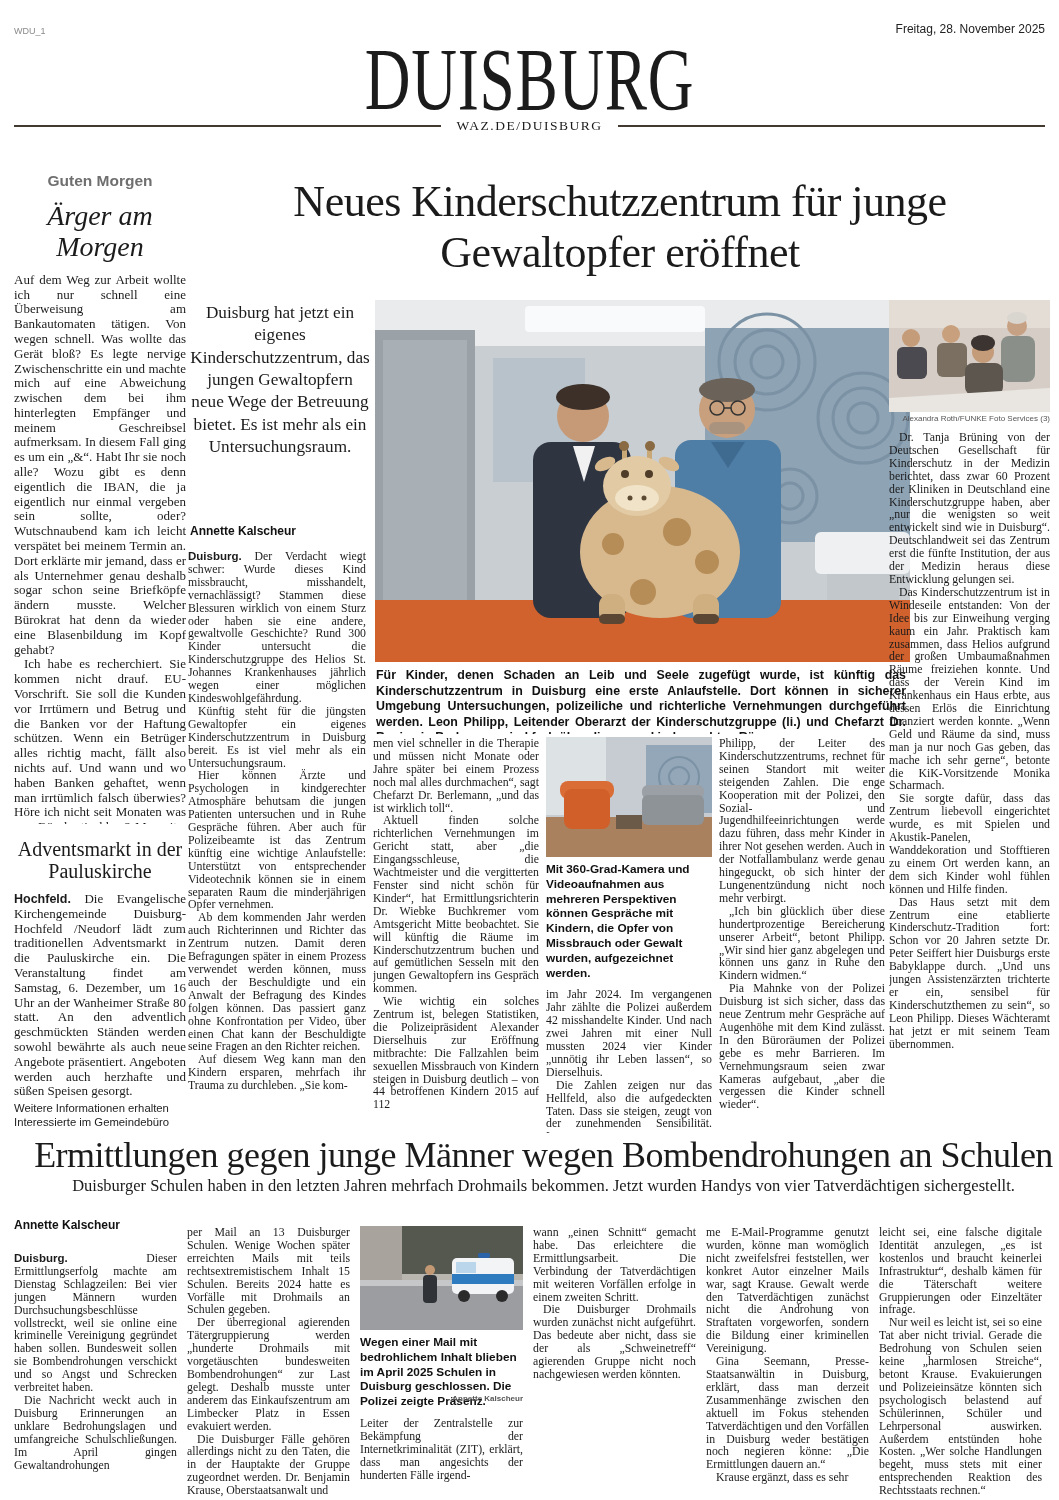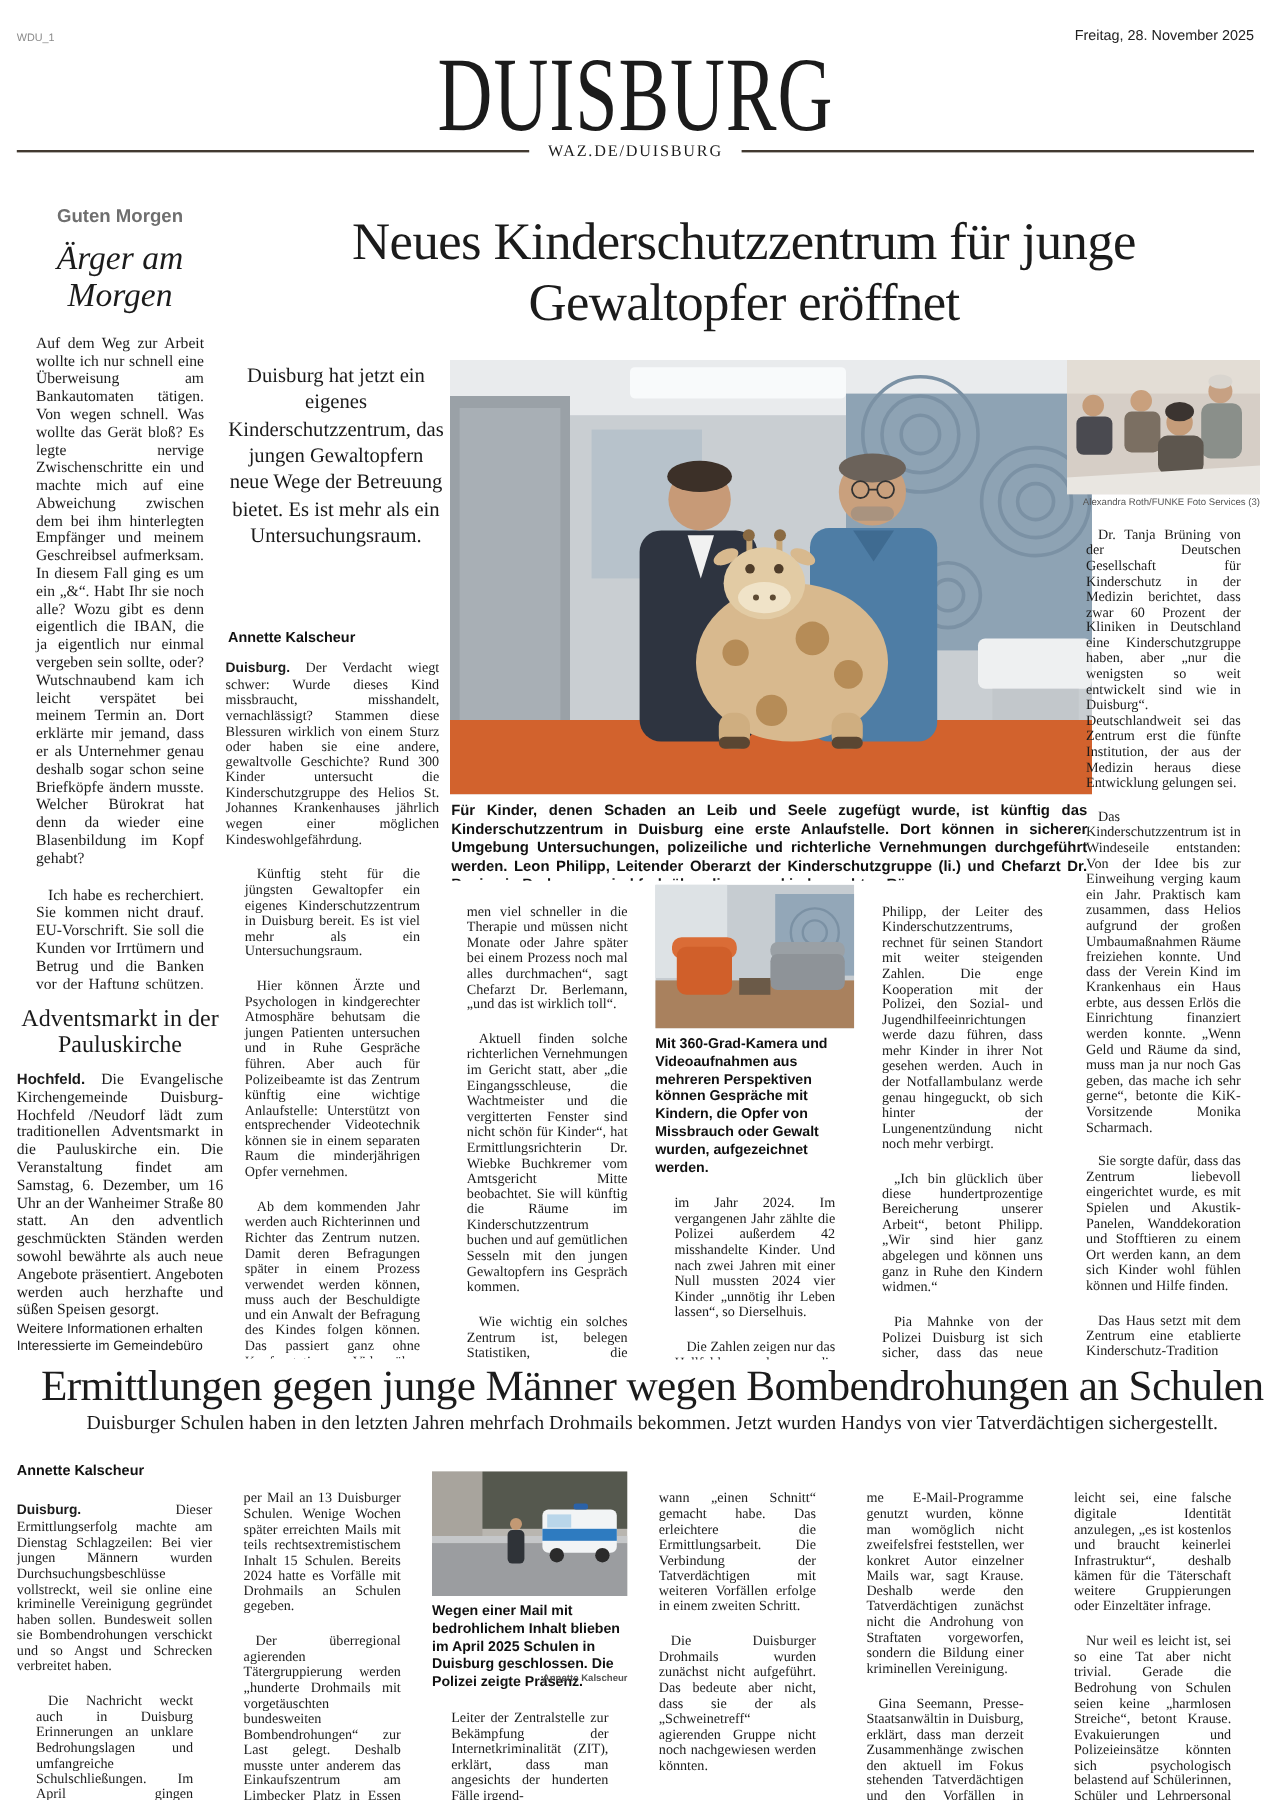--- a/index.html
+++ b/index.html
@@ -12,21 +12,21 @@
   .issue-date{font-family:"Liberation Sans",sans-serif;font-size:12px;color:#222;}
   .masthead{width:100%;text-align:center;font-size:88px;line-height:1;font-weight:400;
             transform:scaleX(.72);transform-origin:center;letter-spacing:1px;}
   .waz-row{left:14px;right:14px;display:flex;align-items:center;}
   .waz-rule{flex:1;border-top:2px solid #423a31;}
   .waz-text{padding:0 16px;font-size:13.5px;letter-spacing:1.5px;white-space:nowrap;}
 
   
   .bodytext{font-size:11.8px;line-height:12.9px;text-align:justify;hyphens:auto;-webkit-hyphens:auto;}
   .bodytext p{margin:0;}
-  .paras p{text-indent:10px;margin:16px;}
+  .paras p{text-indent:10px;margin:0;}
   .paras.cont p:first-child{text-indent:0;}
   .leftbody{font-size:13px;line-height:14.8px;}
   .dateline{font-family:"Liberation Sans",sans-serif;font-weight:bold;font-size:11.5px;}
   .leftbody .dateline{font-size:12.5px;}
   .byline{font-family:"Liberation Sans",sans-serif;font-weight:bold;font-size:12px;color:#111;}
   .caption{font-family:"Liberation Sans",sans-serif;font-weight:bold;font-size:11.8px;line-height:14.8px;color:#111;}
   .caption-justify{text-align:justify;font-size:12.4px;line-height:15.5px;}
   .credit{font-family:"Liberation Sans",sans-serif;font-size:8px;color:#555;text-align:right;}
 
   .kicker{font-family:"Liberation Sans",sans-serif;font-weight:bold;font-size:15.5px;color:#6f6f6f;text-align:center;}
@@ -281,21 +281,21 @@
 
   <div class="abs bodytext" style="left:533px;top:1226px;width:163px;height:274px;overflow:hidden;">
     <div class="paras cont">
         <p>wann „einen Schnitt“ gemacht habe. Das erleichtere die Ermittlungsarbeit. Die Verbindung der Tatverdächtigen mit weiteren Vorfällen erfolge in einem zweiten Schritt.</p>
         <p>Die Duisburger Drohmails wurden zunächst nicht aufgeführt. Das bedeute aber nicht, dass sie der als „Schweinetreff“ agierenden Gruppe nicht noch nachgewiesen werden könnten.</p>
       </div>
   </div>
 
   <div class="abs bodytext" style="left:706px;top:1226px;width:163px;height:274px;overflow:hidden;">
     <div class="paras cont">
-        <p>me E-Mail-Programme genutzt wurden, könne man womöglich nicht zweifelsfrei feststellen, wer konkret Autor einzelner Mails war, sagt Krause. Deshalb werde den Tatverdächtigen zunächst nicht die Androhung von Straftaten vorgeworfen, sondern die Bildung einer kriminellen Vereinigung.</p>
+        <p>me E-Mail-Programme genutzt wurden, könne man womöglich nicht zweifelsfrei feststellen, wer konkret Autor einzelner Mails war, sagt Krause. Gewalt werde den Tatverdächtigen zunächst nicht die Androhung von Straftaten vorgeworfen, sondern die Bildung einer kriminellen Vereinigung.</p>
         <p>Gina Seemann, Presse-Staatsanwältin in Duisburg, erklärt, dass man derzeit Zusammenhänge zwischen den aktuell im Fokus stehenden Tatverdächtigen und den Vorfällen in Duisburg weder bestätigen noch negieren könne: „Die Ermittlungen dauern an.“</p>
         <p>Krause ergänzt, dass es sehr</p>
       </div>
   </div>
 
   <div class="abs bodytext" style="left:879px;top:1226px;width:163px;height:274px;overflow:hidden;">
     <div class="paras cont">
         <p>leicht sei, eine falsche digitale Identität anzulegen, „es ist kostenlos und braucht keinerlei Infrastruktur“, deshalb kämen für die Täterschaft weitere Gruppierungen oder Einzeltäter infrage.</p>
         <p>Nur weil es leicht ist, sei so eine Tat aber nicht trivial. Gerade die Bedrohung von Schulen seien keine „harmlosen Streiche“, betont Krause. Evakuierungen und Polizeieinsätze könnten sich psychologisch belastend auf Schülerinnen, Schüler und Lehrpersonal auswirken. Außerdem entstünden hohe Kosten. „Wer solche Handlungen begeht, muss stets mit einer entsprechenden Reaktion des Rechtsstaats rechnen.“</p>
       </div>

